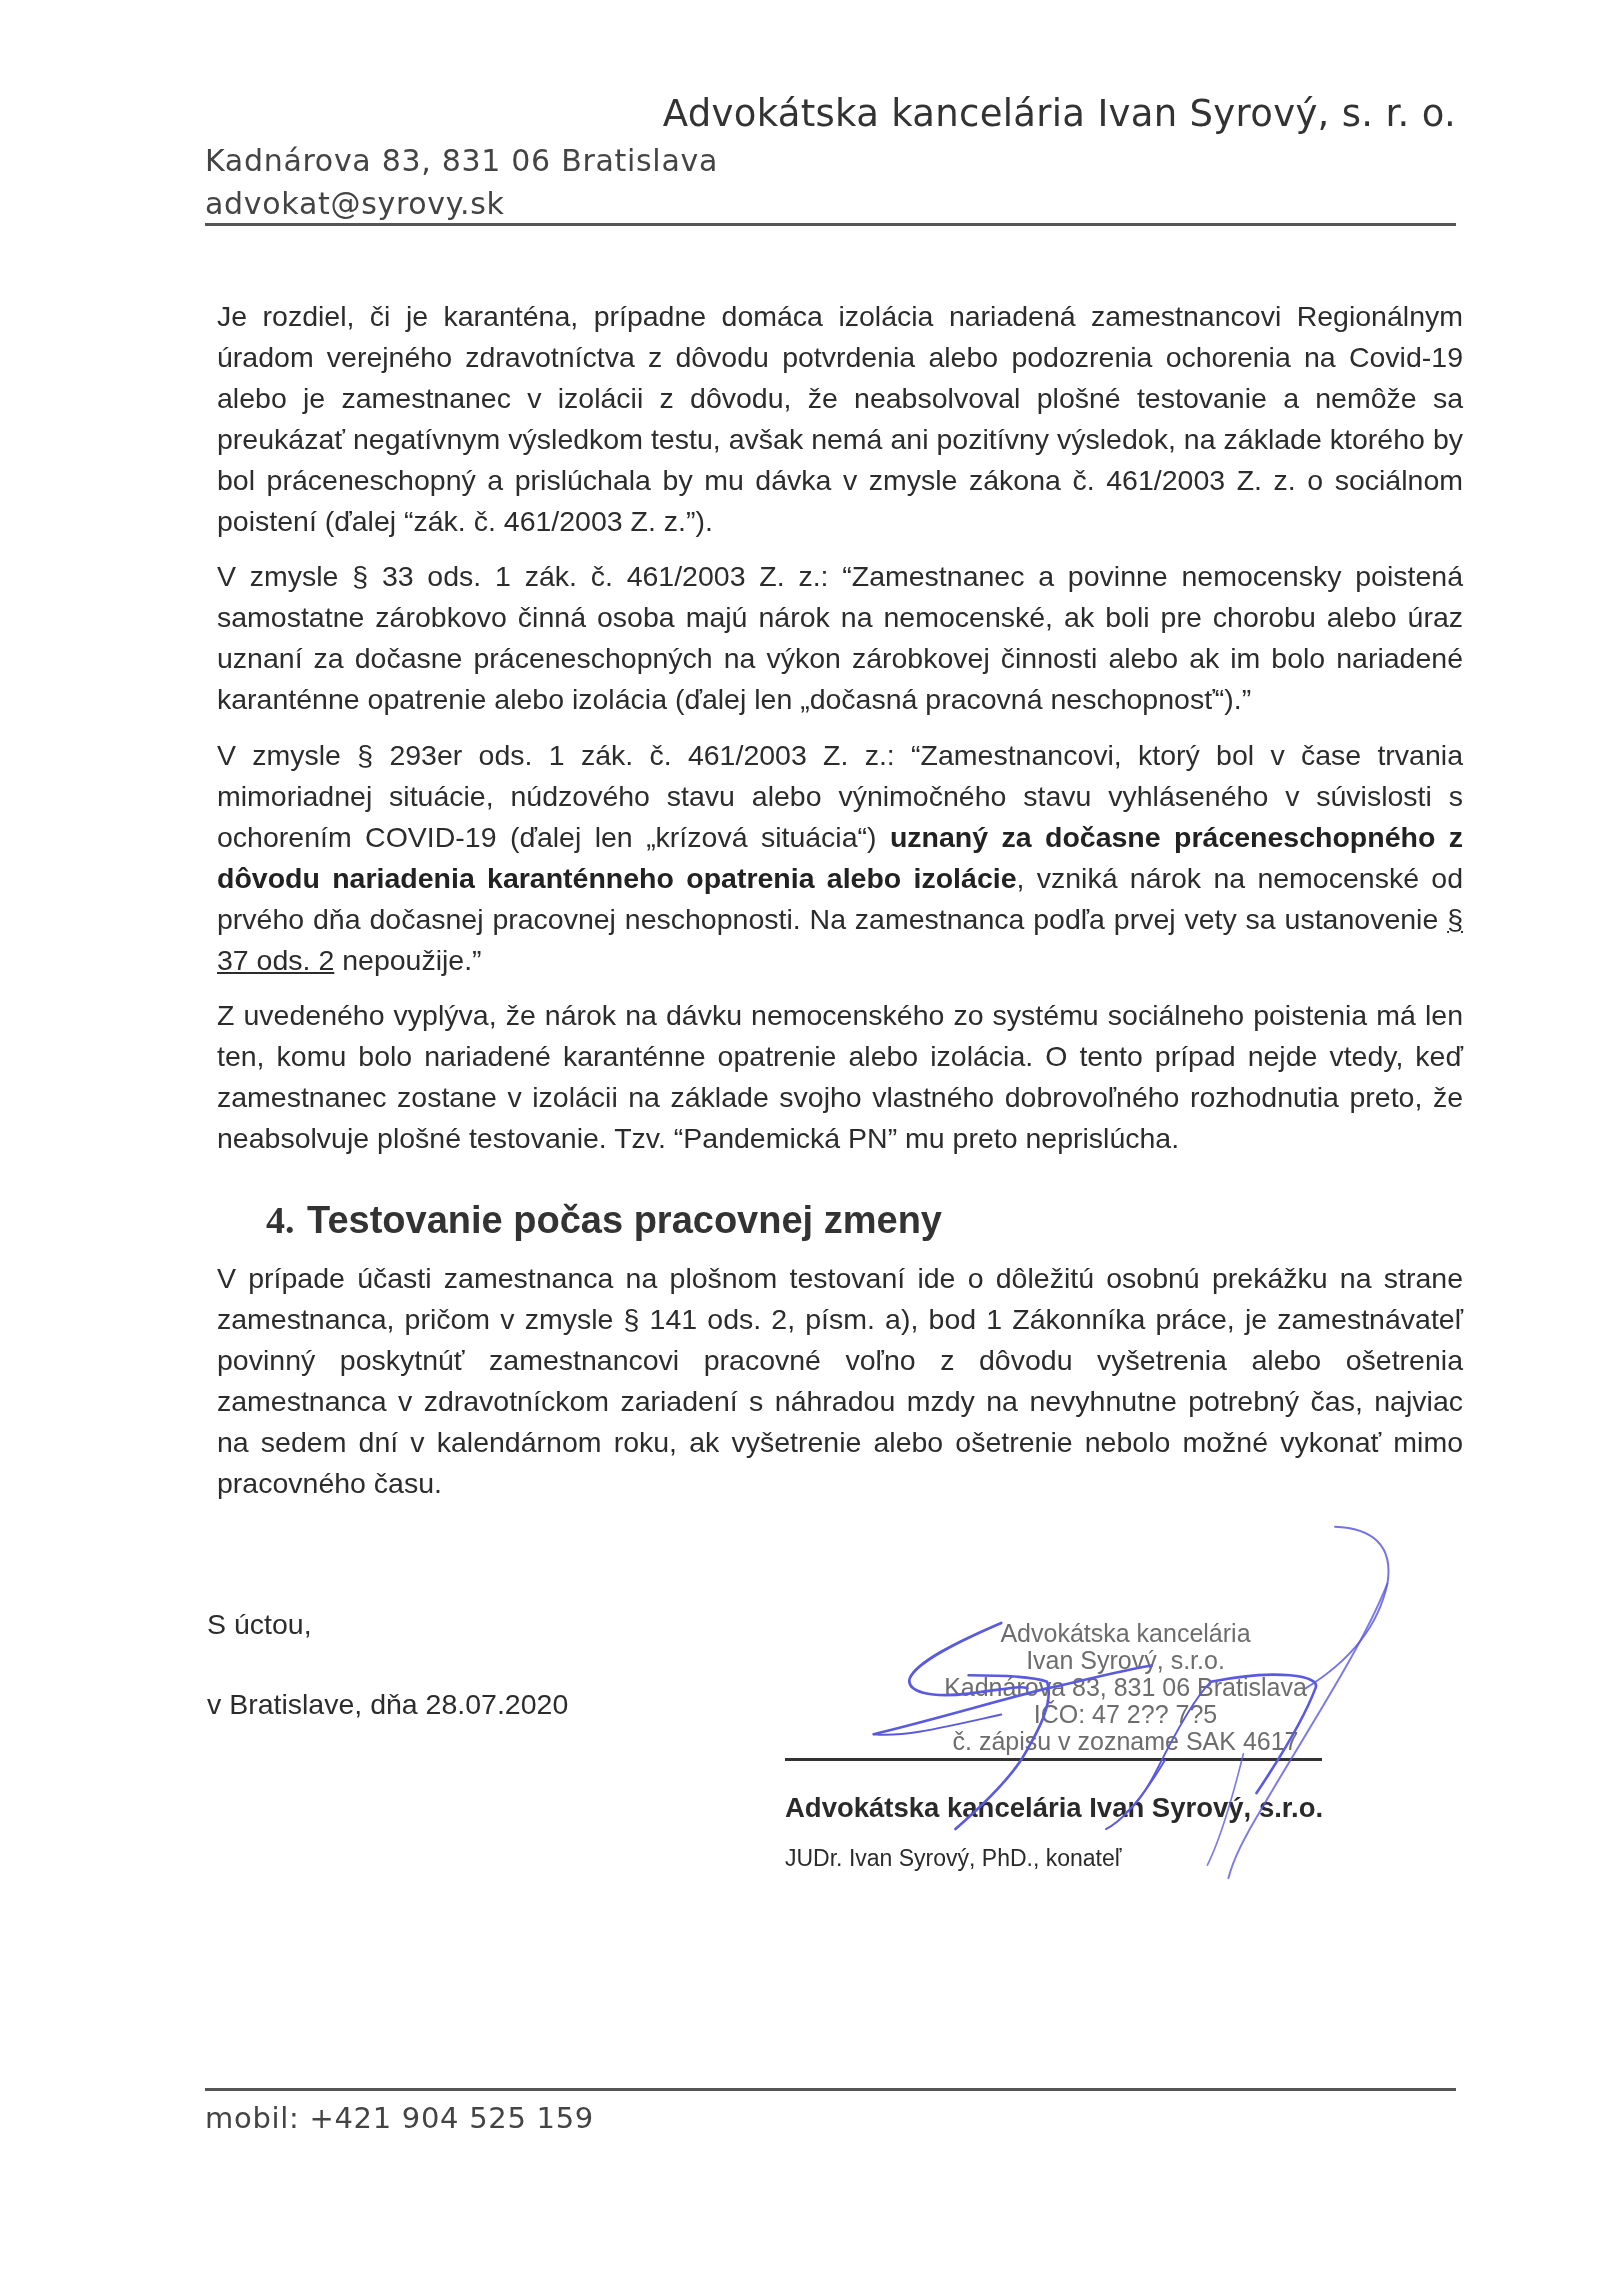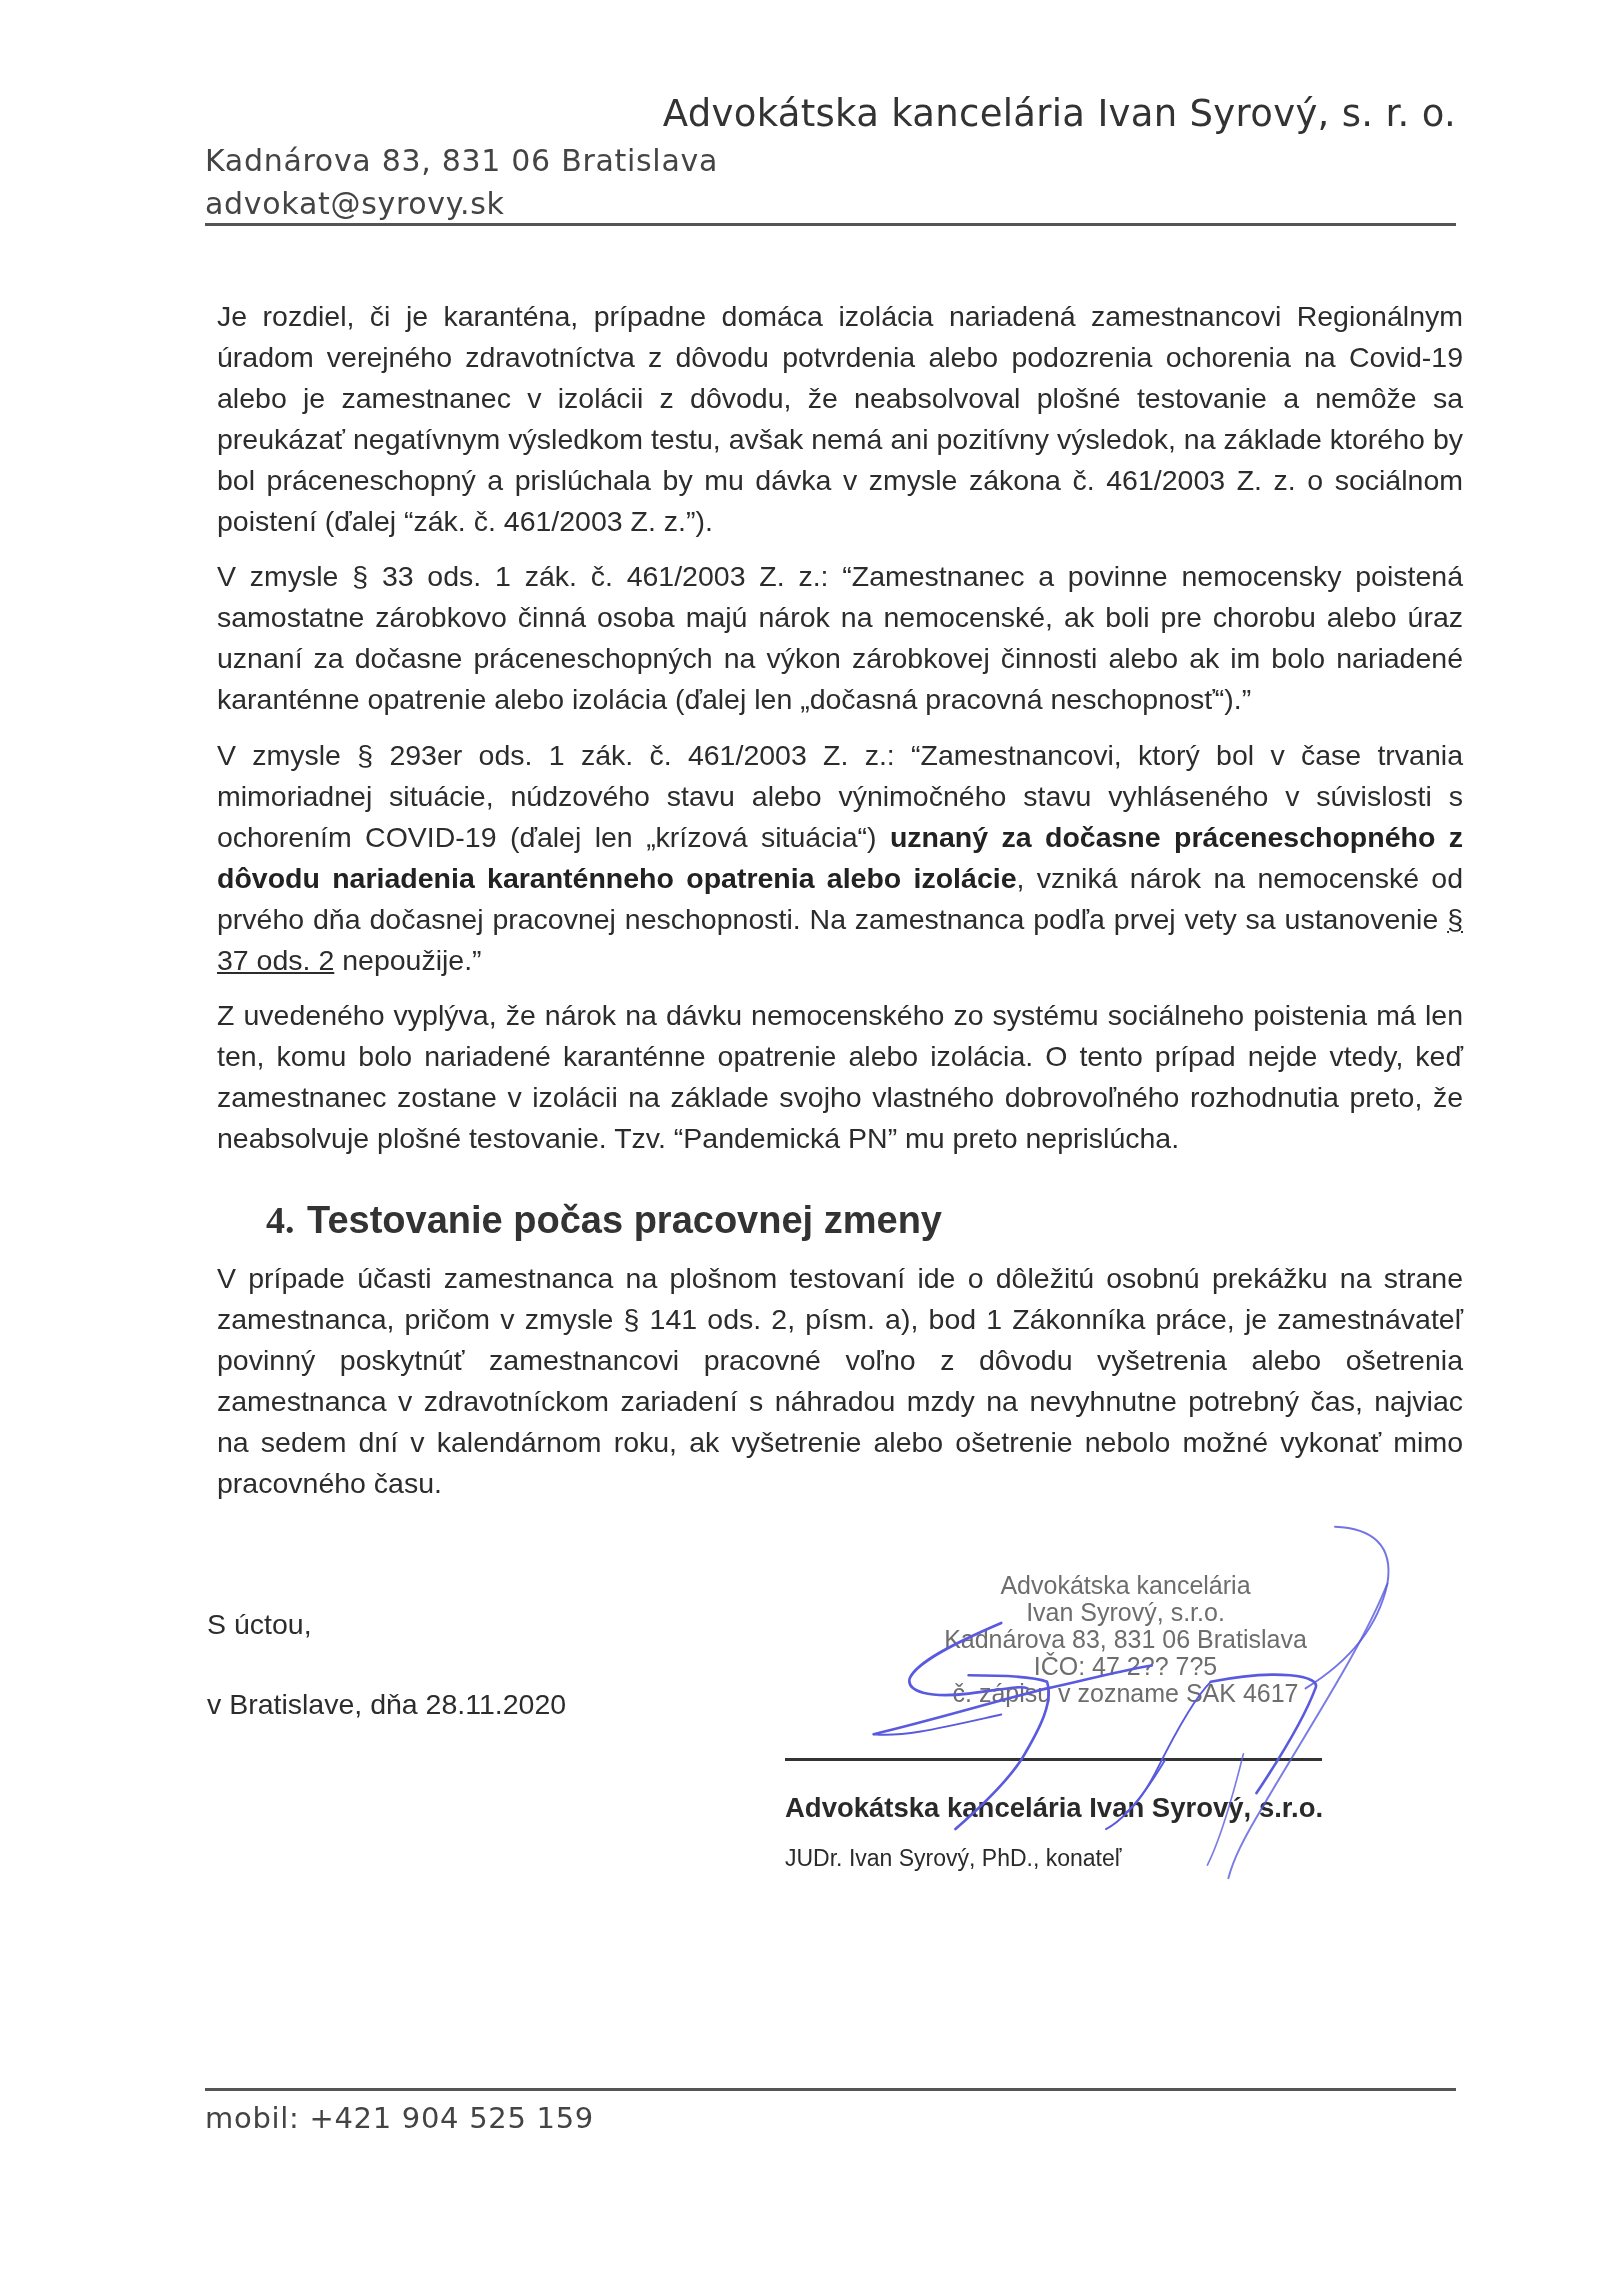--- a/index.html
+++ b/index.html
@@ -97,21 +97,21 @@
       font-size: 28.5px;
       line-height: 41px;
       color: #2c2c2c;
     }
     .closing .line2 { margin-top: 39px; display: block; }
 
     
     .stamp {
       position: absolute;
       left: 903px;
-      top: 1572px;
+      top: 1620px;
       width: 445px;
       text-align: center;
       font-size: 25px;
       line-height: 27px;
       color: #6d6d6d;
     }
     .stamp div { white-space: nowrap; }
 
     
     .sig-rule {
@@ -183,21 +183,21 @@
     <p class="para"><span>V zmysle § 293er ods. 1 zák. č. 461/2003 Z. z.: “Zamestnancovi, ktorý bol v čase trvania mimoriadnej situácie, núdzového stavu alebo výnimočného stavu vyhláseného v súvislosti s ochorením COVID-19 (ďalej len „krízová situácia“) </span><b>uznaný za dočasne práceneschopného z dôvodu nariadenia karanténneho opatrenia alebo izolácie</b><span>, vzniká nárok na nemocenské od prvého dňa dočasnej pracovnej neschopnosti. Na zamestnanca podľa prvej vety sa ustanovenie </span><span class="u">§ 37 ods. 2</span><span> nepoužije.”</span></p>
     <p class="para">Z uvedeného vyplýva, že nárok na dávku nemocenského zo systému sociálneho poistenia má len ten, komu bolo nariadené karanténne opatrenie alebo izolácia. O tento prípad nejde vtedy, keď zamestnanec zostane v izolácii na základe svojho vlastného dobrovoľného rozhodnutia preto, že neabsolvuje plošné testovanie. Tzv. “Pandemická PN” mu preto neprislúcha.</p>
 
     <div class="section-heading"><span class="num">4.</span><span>Testovanie počas pracovnej zmeny</span></div>
 
     <p class="para">V prípade účasti zamestnanca na plošnom testovaní ide o dôležitú osobnú prekážku na strane zamestnanca, pričom v zmysle § 141 ods. 2, písm. a), bod 1 Zákonníka práce, je zamestnávateľ povinný poskytnúť zamestnancovi pracovné voľno z dôvodu vyšetrenia alebo ošetrenia zamestnanca v zdravotníckom zariadení s náhradou mzdy na nevyhnutne potrebný čas, najviac na sedem dní v kalendárnom roku, ak vyšetrenie alebo ošetrenie nebolo možné vykonať mimo pracovného času.</p>
   </div>
 
   <div class="closing">
     <span>S úctou,</span>
-    <span class="line2">v Bratislave, dňa 28.11.2020</span>
+    <span class="line2">v Bratislave, dňa 28.07.2020</span>
   </div>
 
   <div class="stamp">
     <div>Advokátska kancelária</div>
     <div>Ivan Syrový, s.r.o.</div>
     <div>Kadnárova 83, 831 06 Bratislava</div>
     <div>IČO: 47 2?? 7?5</div>
     <div>č. zápisu v zozname SAK 4617</div>
   </div>
 

